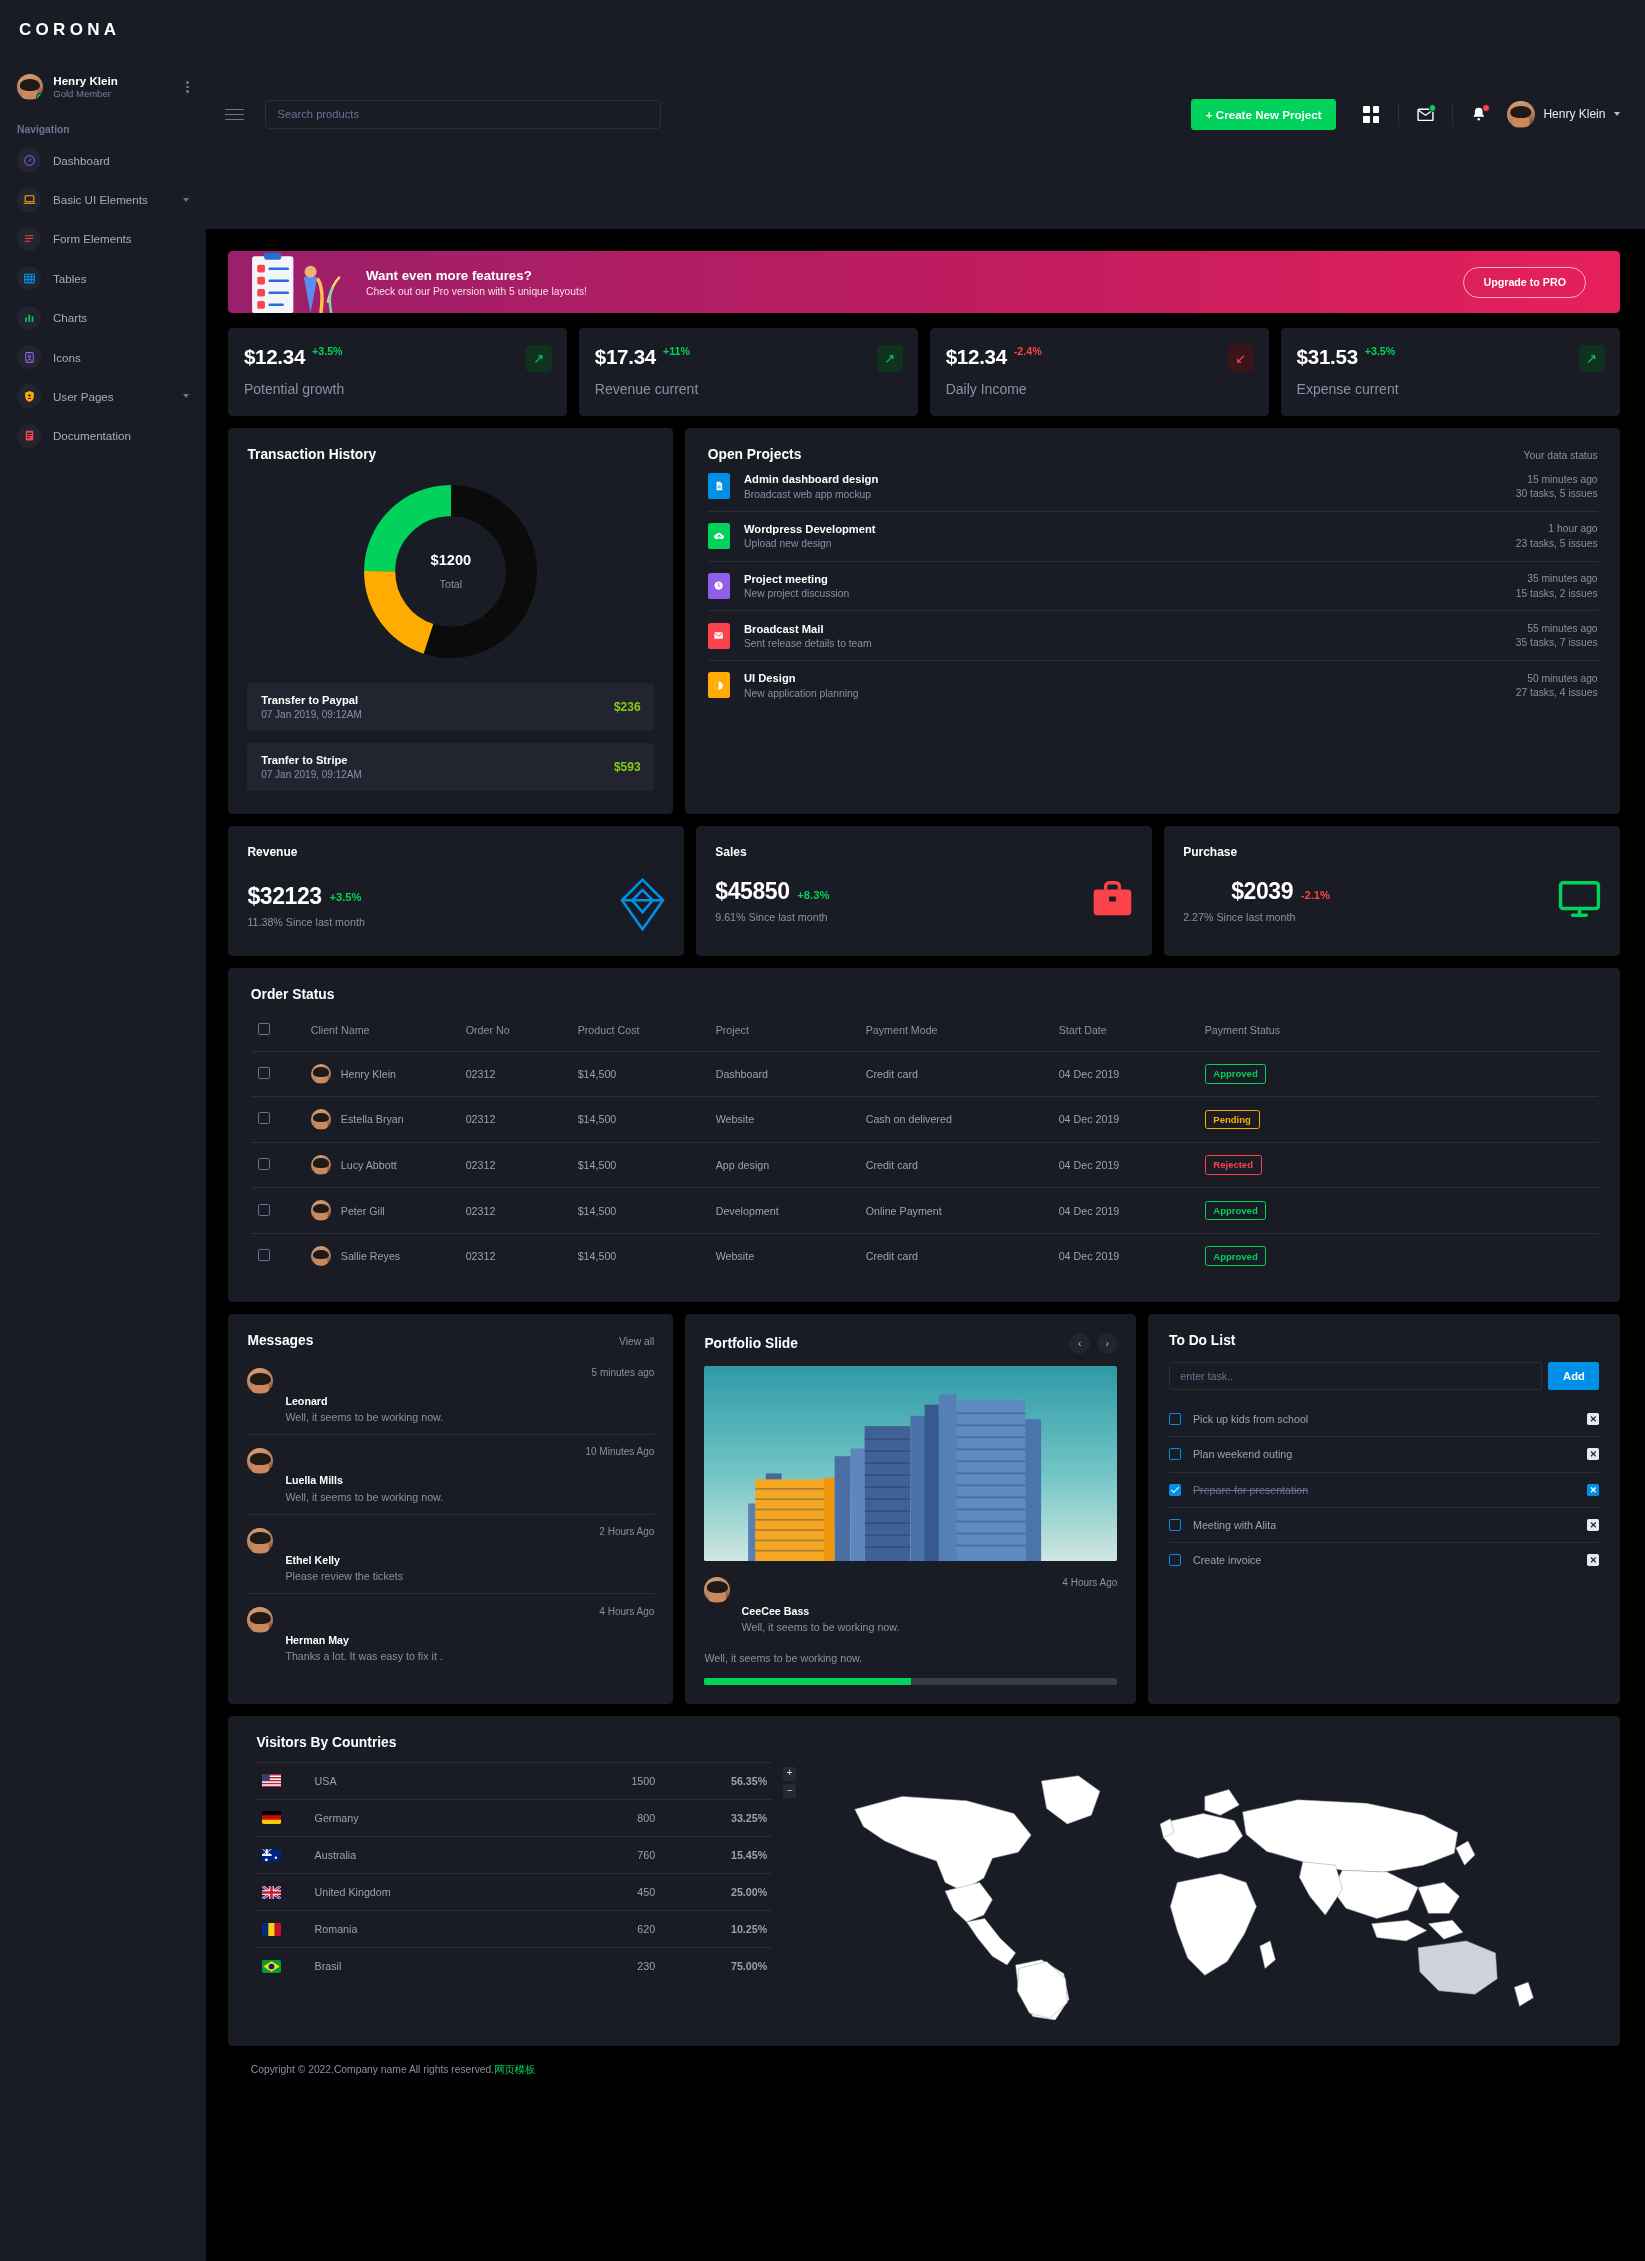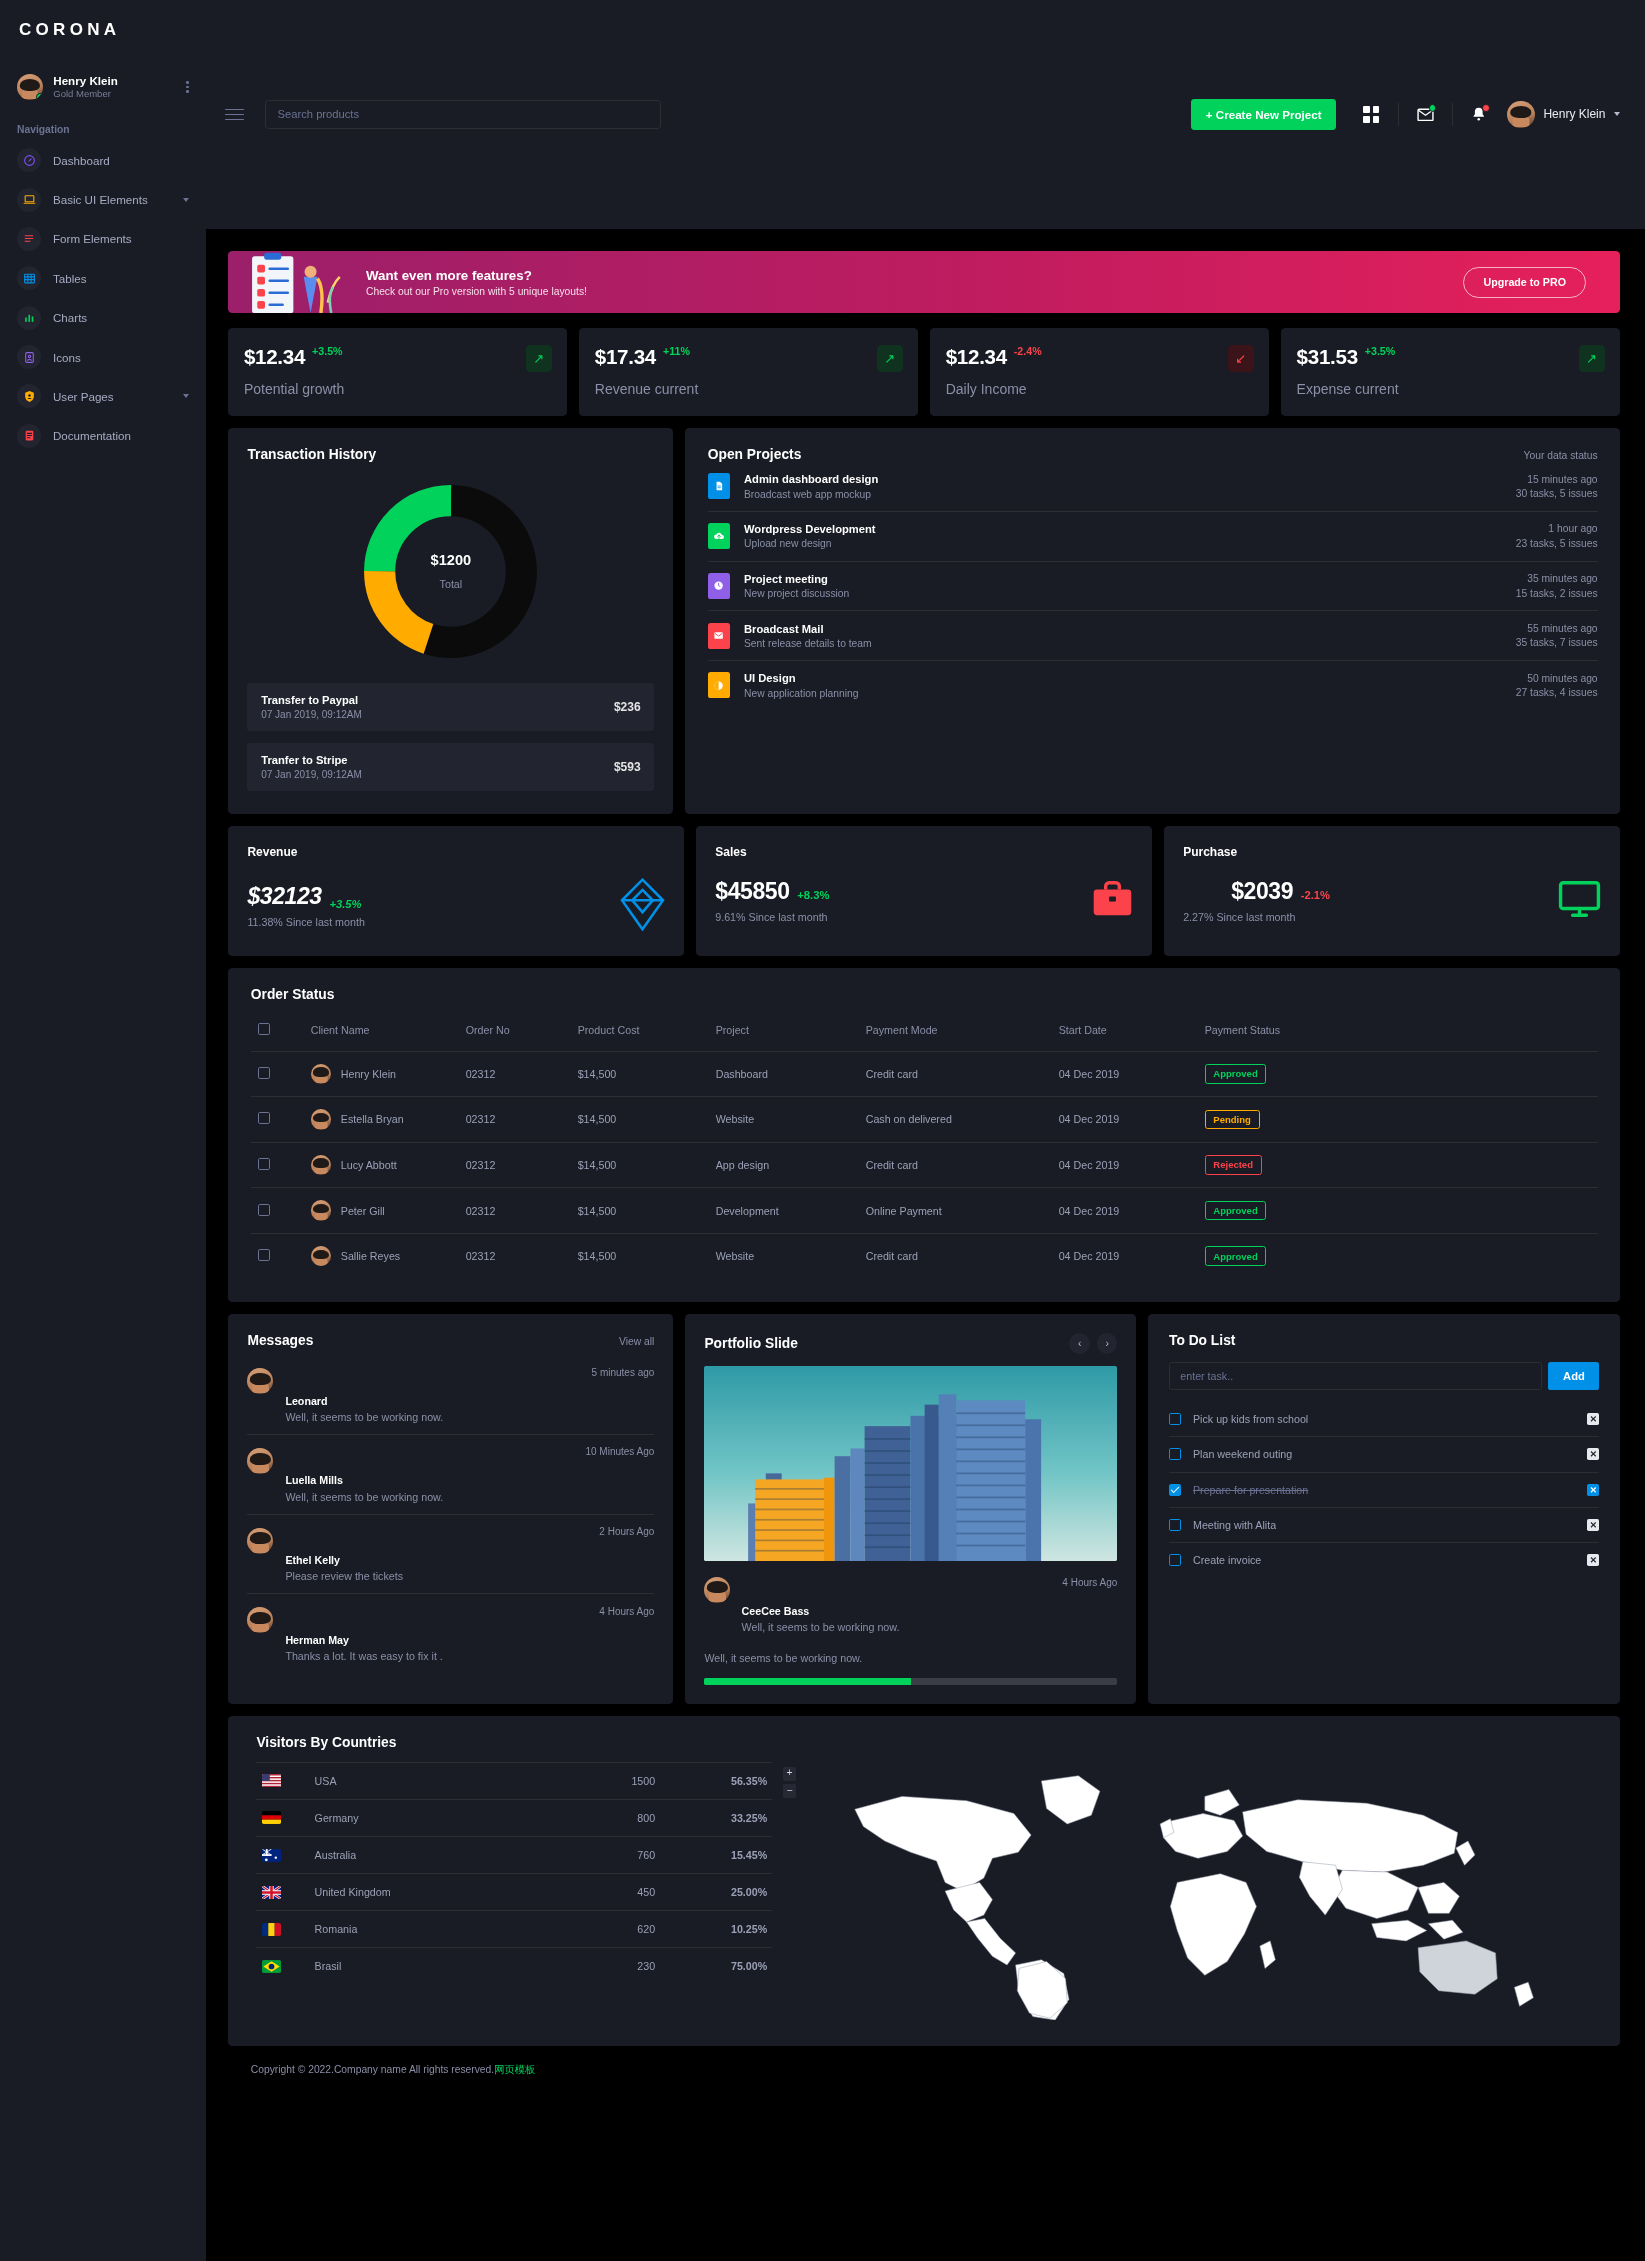--- a/index.html
+++ b/index.html
@@ -135,21 +135,21 @@
   .donut { position: relative; width: 187px; height: 187px; }
   .donut-center { position:absolute; inset:0; display:flex;flex-direction:column;align-items:center;justify-content:center; }
   .donut-center .amt { font-size: 14.6px; font-weight: 700; color:#fff; }
   .donut-center .lbl { font-size: 10.7px; color:#8b8fa8; margin-top: 10.3px;}
   .txn {
     background: #22252f; border-radius: 3.4px; padding: 11.2px 13.8px; display:flex; align-items:center;
     margin-top: 11.2px;
   }
   .txn .t1 { font-size: 11.2px; font-weight: 700; color: #fff; }
   .txn .t2 { font-size: 10px; color: #8b8fa8; margin-top: 3.4px; }
-  .txn .amt { margin-left: auto; font-size: 12px; font-weight: 700; color:#e5e5e5; }
+  .txn .amt { margin-left: auto; font-size: 12px; font-weight: 700; color:#84cc16; }
 
   
   .proj-head { display:flex; align-items:baseline; }
   .proj-head .sub { margin-left:auto; font-size:10.3px; color:#8b8fa8; }
   .proj-row { display:flex; align-items:center; padding: 11.2px 0; border-bottom: 0.9px solid #2c2e33; }
   .proj-row:last-child { border-bottom: none; }
   .proj-ico { width: 22.4px; height: 26px; border-radius: 2.6px; display:flex;align-items:center;justify-content:center; flex:0 0 22.4px; margin-right: 13.8px;}
   .proj-name { font-size: 11.2px; font-weight: 700; color:#fff; }
   .proj-desc { font-size: 10.3px; color: #8b8fa8; margin-top:3.4px; }
   .proj-meta { margin-left:auto; text-align: right; }
@@ -575,21 +575,21 @@
             </span>
           </div>
         </section>
       </div>
 
       <div class="row">
         <section class="card metric">
           <div class="h">Revenue</div>
           <div class="body">
             <div>
-              <div style="display:flex;align-items:flex-end;font-style:italic;">
+              <div style="display:flex;align-items:center;">
                 <span class="big">$32123</span>
                 <span class="pct up">+3.5%</span>
               </div>
               <div class="since">11.38% Since last month</div>
             </div>
             <span class="metric-icon">
               <svg width="45" height="53" viewBox="0 0 52 62" fill="none" stroke="#0090e7" stroke-width="3">
                 <path d="M26 2 L50 26 L26 60 L2 26 Z"></path>
                   <path d="M26 14 L38 26 L26 40 L14 26 Z"></path>
                 <path d="M2 26 H50"></path>

